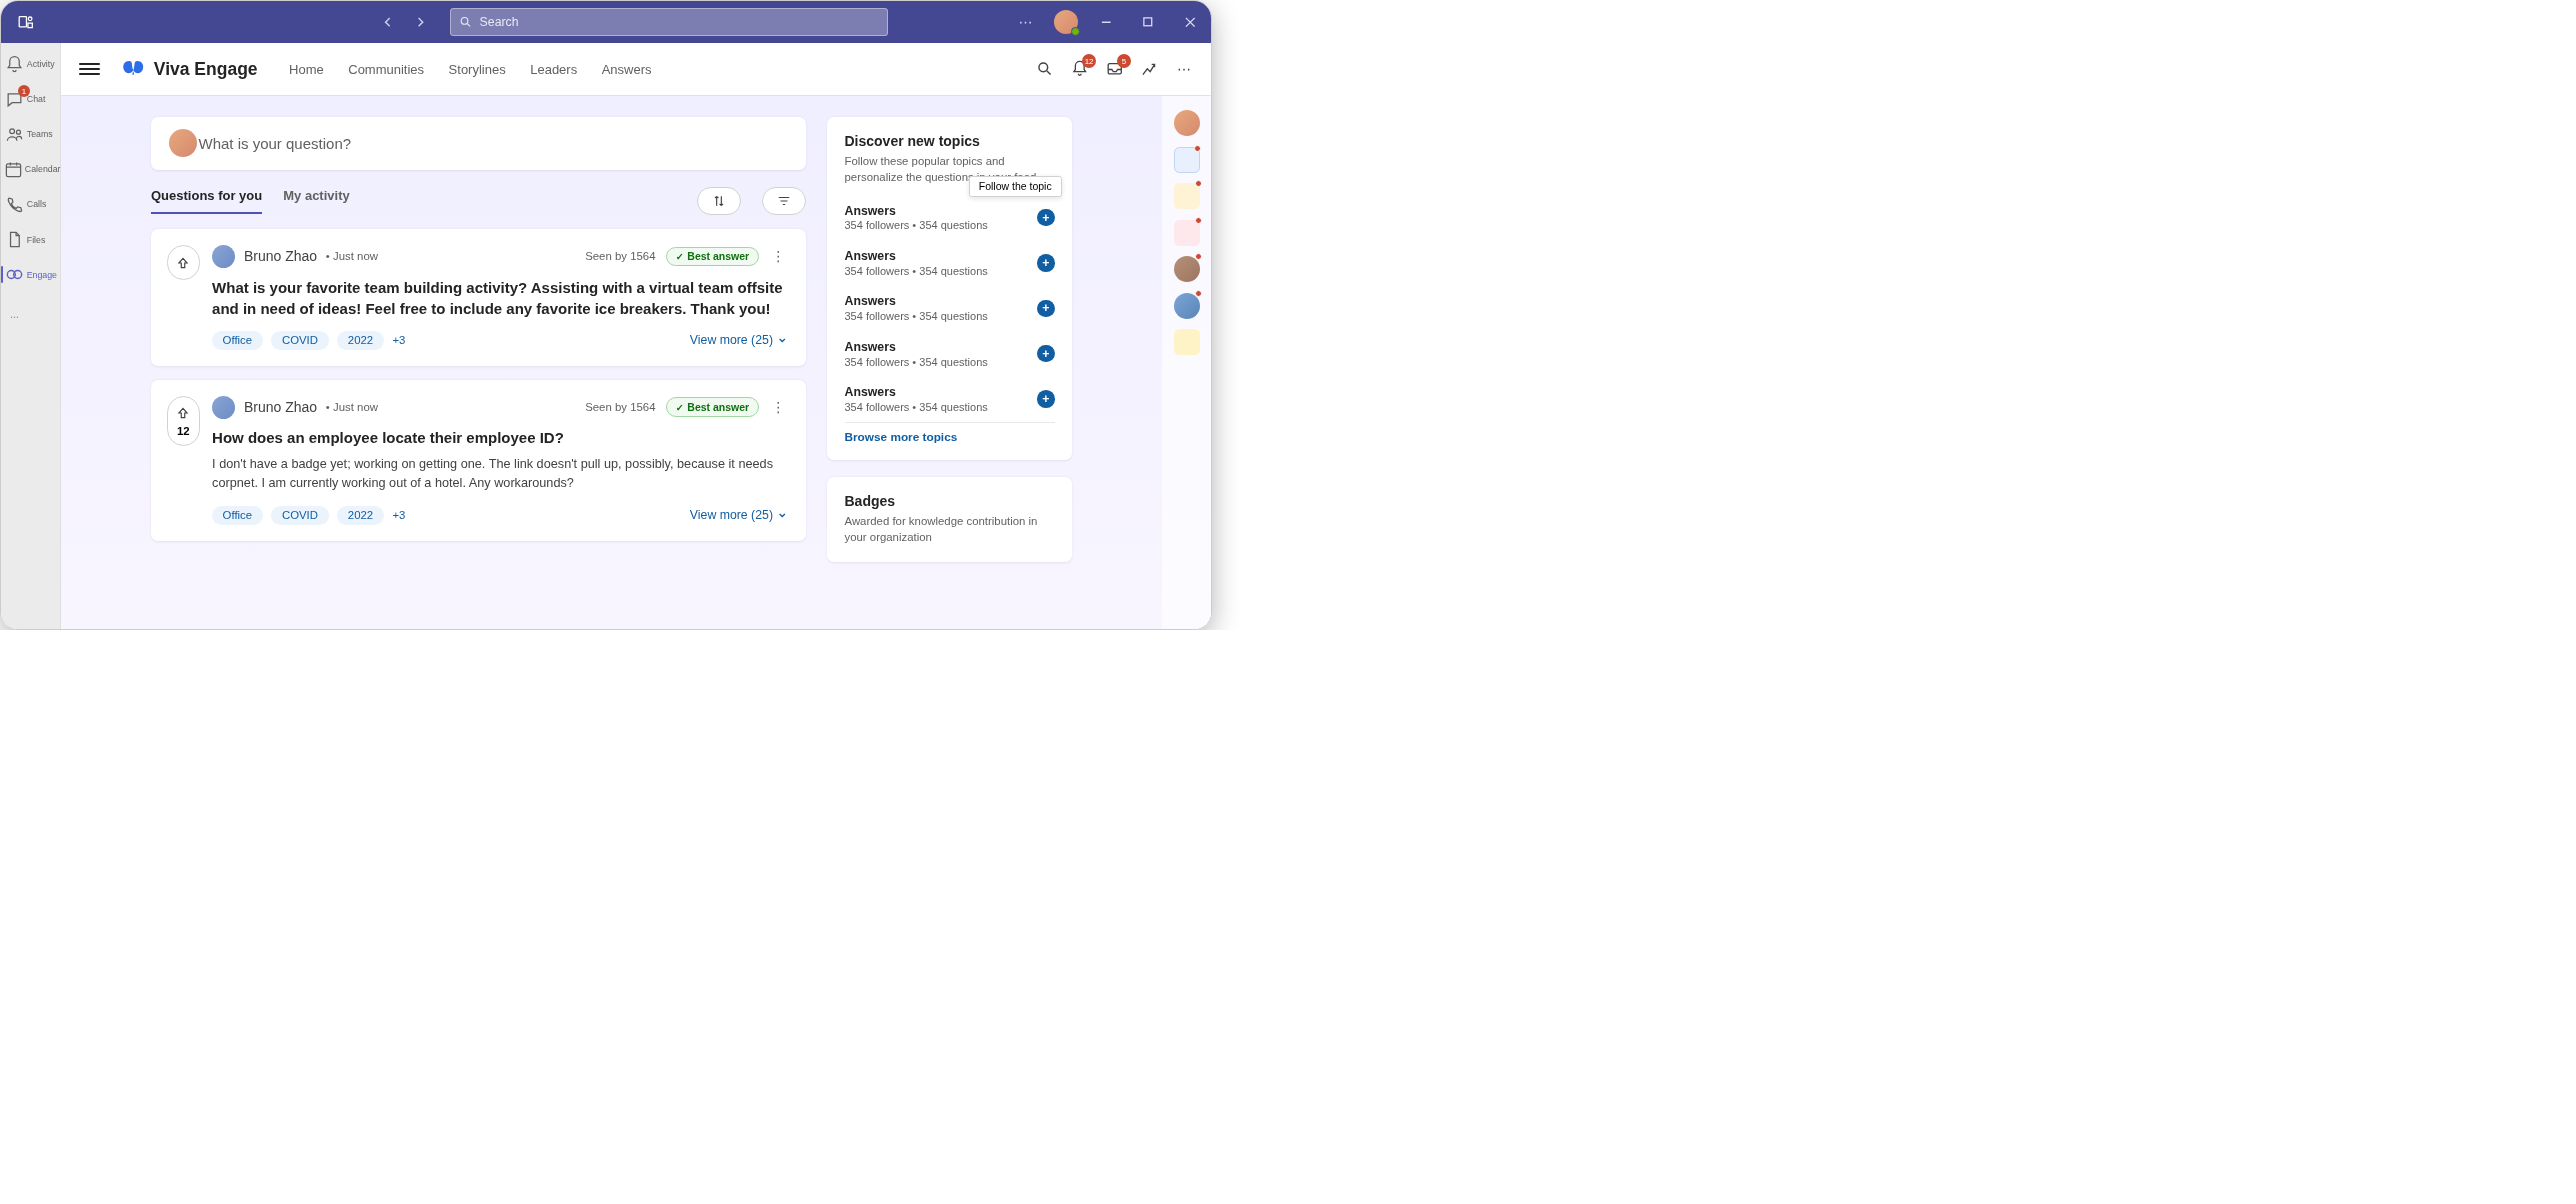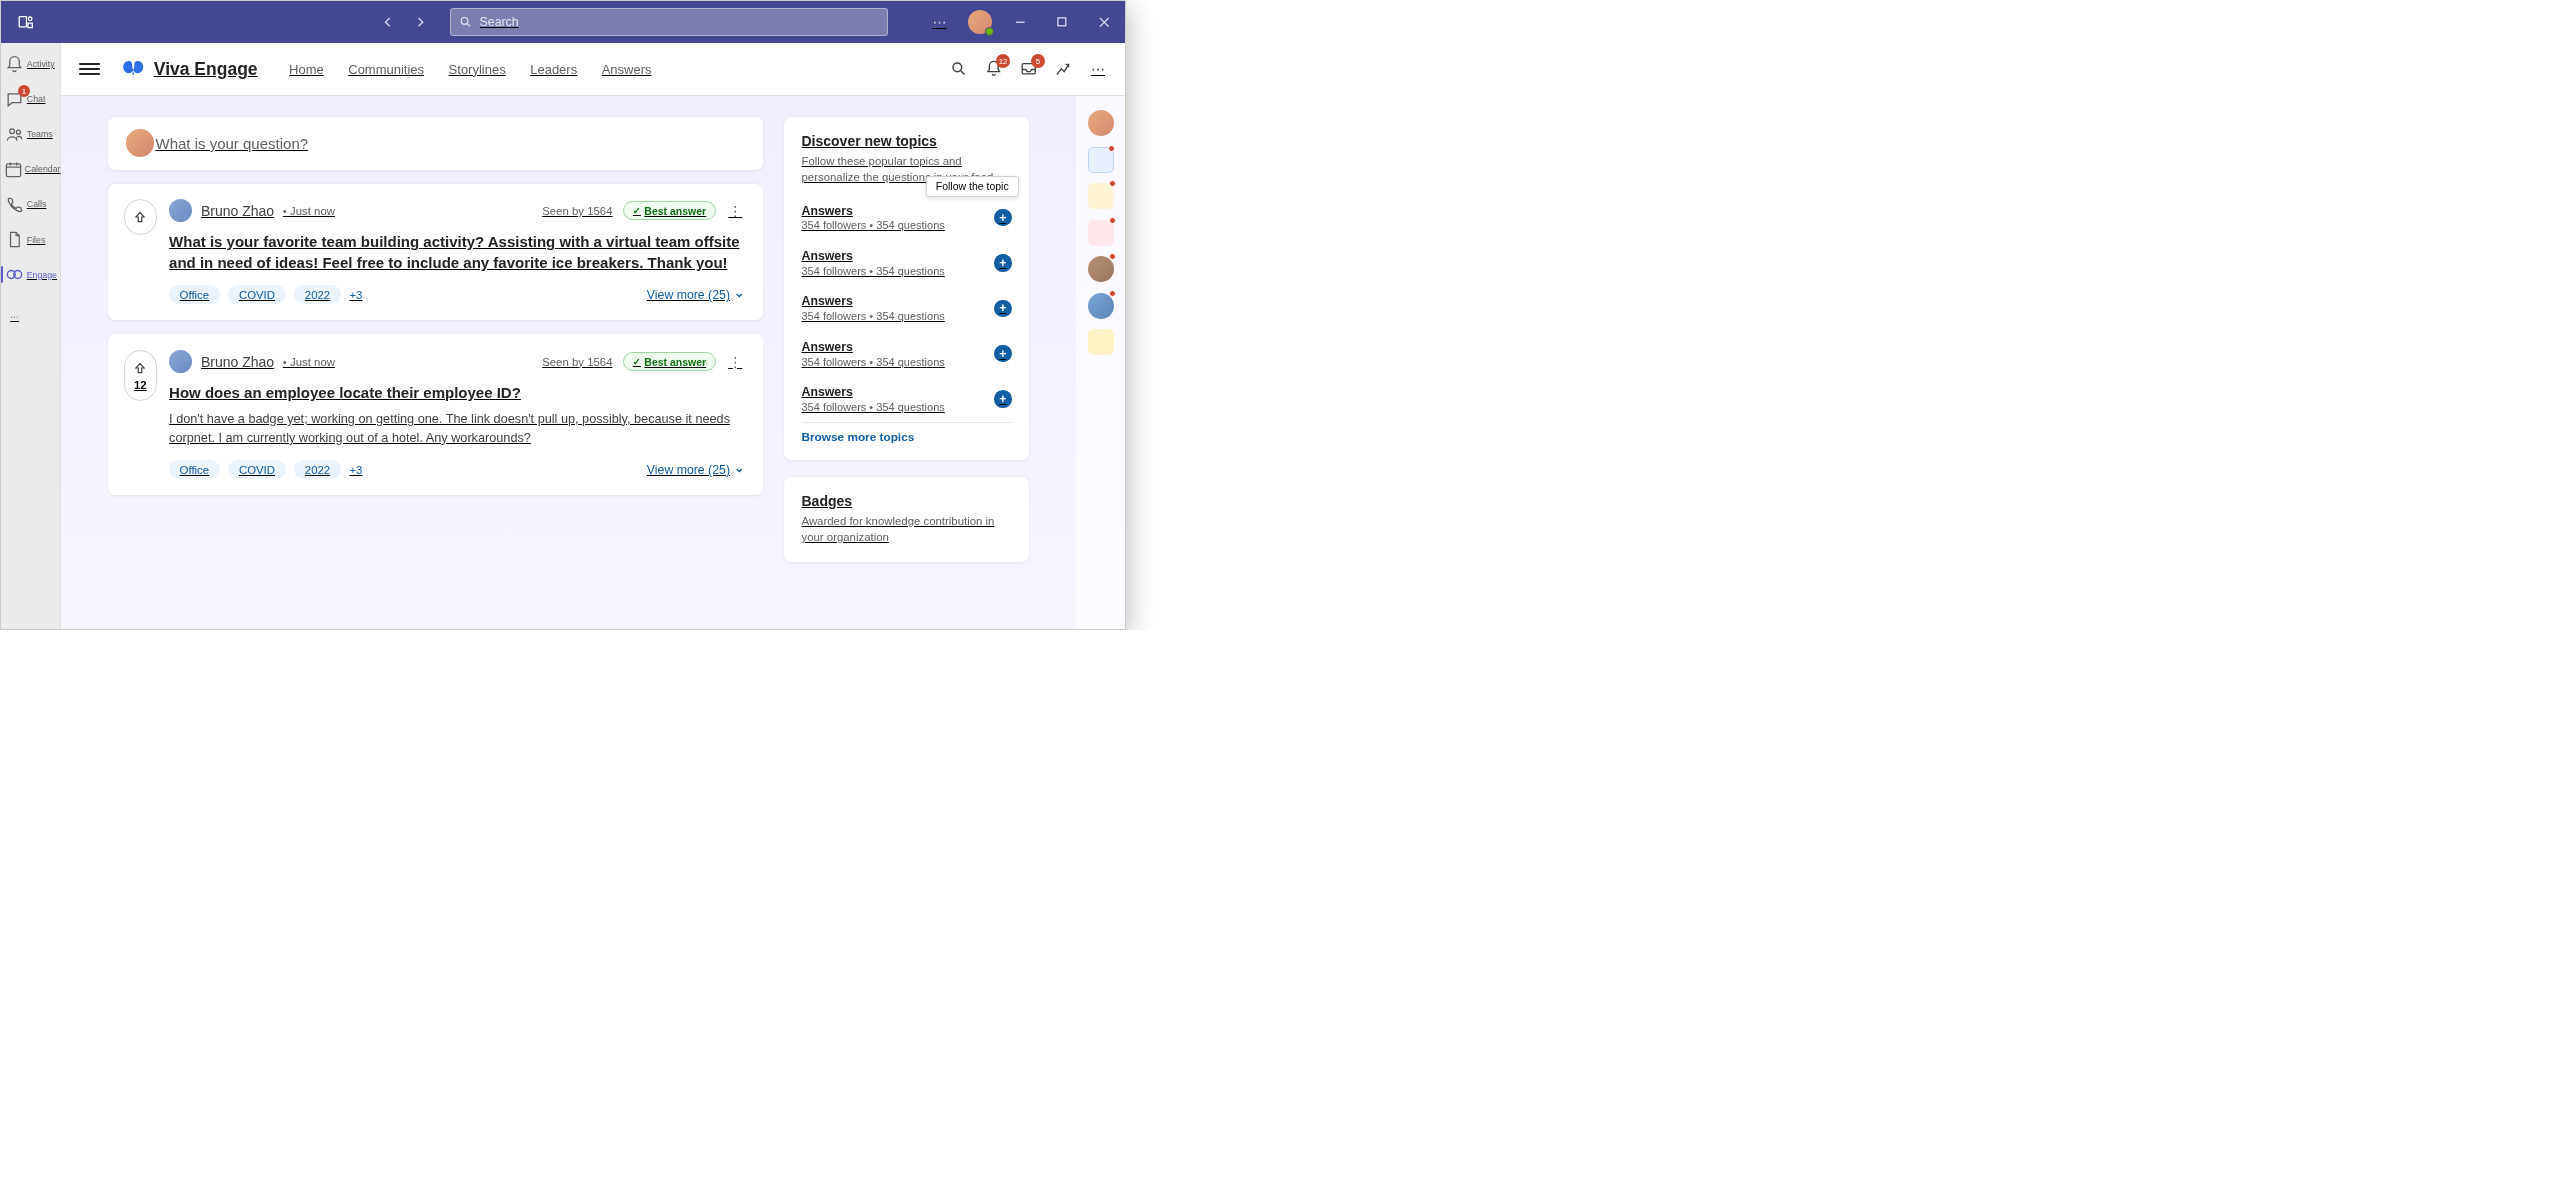--- a/index.html
+++ b/index.html
@@ -1,18 +1,18 @@
 <!DOCTYPE html>
 <html style="font-size:14px"><head>
 <meta charset="utf-8">
 <style>
 * { box-sizing: border-box; margin: 0; padding: 0; font-family: "Segoe UI", -apple-system, sans-serif; }
 body { background: #fff; overflow: hidden; }
 
-.window { width: 1126px; height: 630px; border-radius: 0; overflow: hidden; box-shadow: 0 7px 28px rgba(0,0,0,.3); border: 0.9px solid rgba(0,0,0,.2); position: relative; text-decoration: underline; }
+.window { width: 1212px; height: 630px; border-radius: 18px; overflow: hidden; box-shadow: 0 7px 28px rgba(0,0,0,.3); border: 0.9px solid rgba(0,0,0,.2); position: relative; }
 
 
 .titlebar { height: 42px; background: #444791; display: flex; align-items: center; padding: 0 7px; gap: 7px; }
 .app-icon { width: 21px; height: 21px; margin-left: 7px; display:flex; align-items:center; justify-content:center; color:#fff; }
 .nav-arrows { display: flex; gap: 7px; margin-left: 333px; }
 .nav-arrow { width: 24.5px; height: 24.5px; display:flex; align-items:center; justify-content:center; color:#c7c8e6; cursor:pointer; border-radius:3.5px; }
 .searchbox { flex: 0 0 438px; height: 28px; background: rgba(255,255,255,.3); border: 0.9px solid rgba(255,255,255,.4); border-radius: 3.5px; display: flex; align-items: center; padding: 0 8.8px; gap: 7px; color: #e8e8f5; margin-left: 10.5px; }
 .searchbox input { background: transparent; border: none; outline: none; color: #e8e8f5; font-size: 12.3px; width: 100%; }
 .searchbox input::placeholder { color: #e8e8f5; }
 .titlebar-right { margin-left: auto; display: flex; align-items: center; gap: 14px; }
@@ -292,20 +292,35 @@
 
       <div class="main">
         <div class="main-inner">
           <div class="feed-col">
 
             <div class="composer">
               <div class="avatar"></div>
               <span class="composer-text">What is your question?</span>
             </div>
 
+            <div class="tabs-row">
+              <div class="tab active">Questions for you</div>
+              <div class="tab">My activity</div>
+              <div class="tabs-spacer"></div>
+              <div class="pill-btn">
+                  <svg width="14" height="14" viewBox="0 0 24 24" fill="none" stroke="#424242" stroke-width="2">
+                    <path d="M8 4v16M8 4l-3 3M8 4l3 3M16 20V4M16 20l-3-3M16 20l3-3"></path>
+                  </svg>
+                </div>
+              <div class="pill-btn">
+                  <svg width="14" height="14" viewBox="0 0 24 24" fill="none" stroke="#424242" stroke-width="2">
+                    <path d="M3 6h18M6 12h12M10 18h4"></path>
+                  </svg>
+                </div>
+            </div>
 
             <div class="qcard">
               <div class="vote">
                 <div class="vote-arrow">
                     <svg width="14" height="14" viewBox="0 0 24 24" fill="none" stroke="#424242" stroke-width="2">
                       <path d="M12 4l7 8h-4v8h-6v-8H5l7-8z"></path>
                     </svg>
                   </div>
               </div>
               <div class="qbody">

